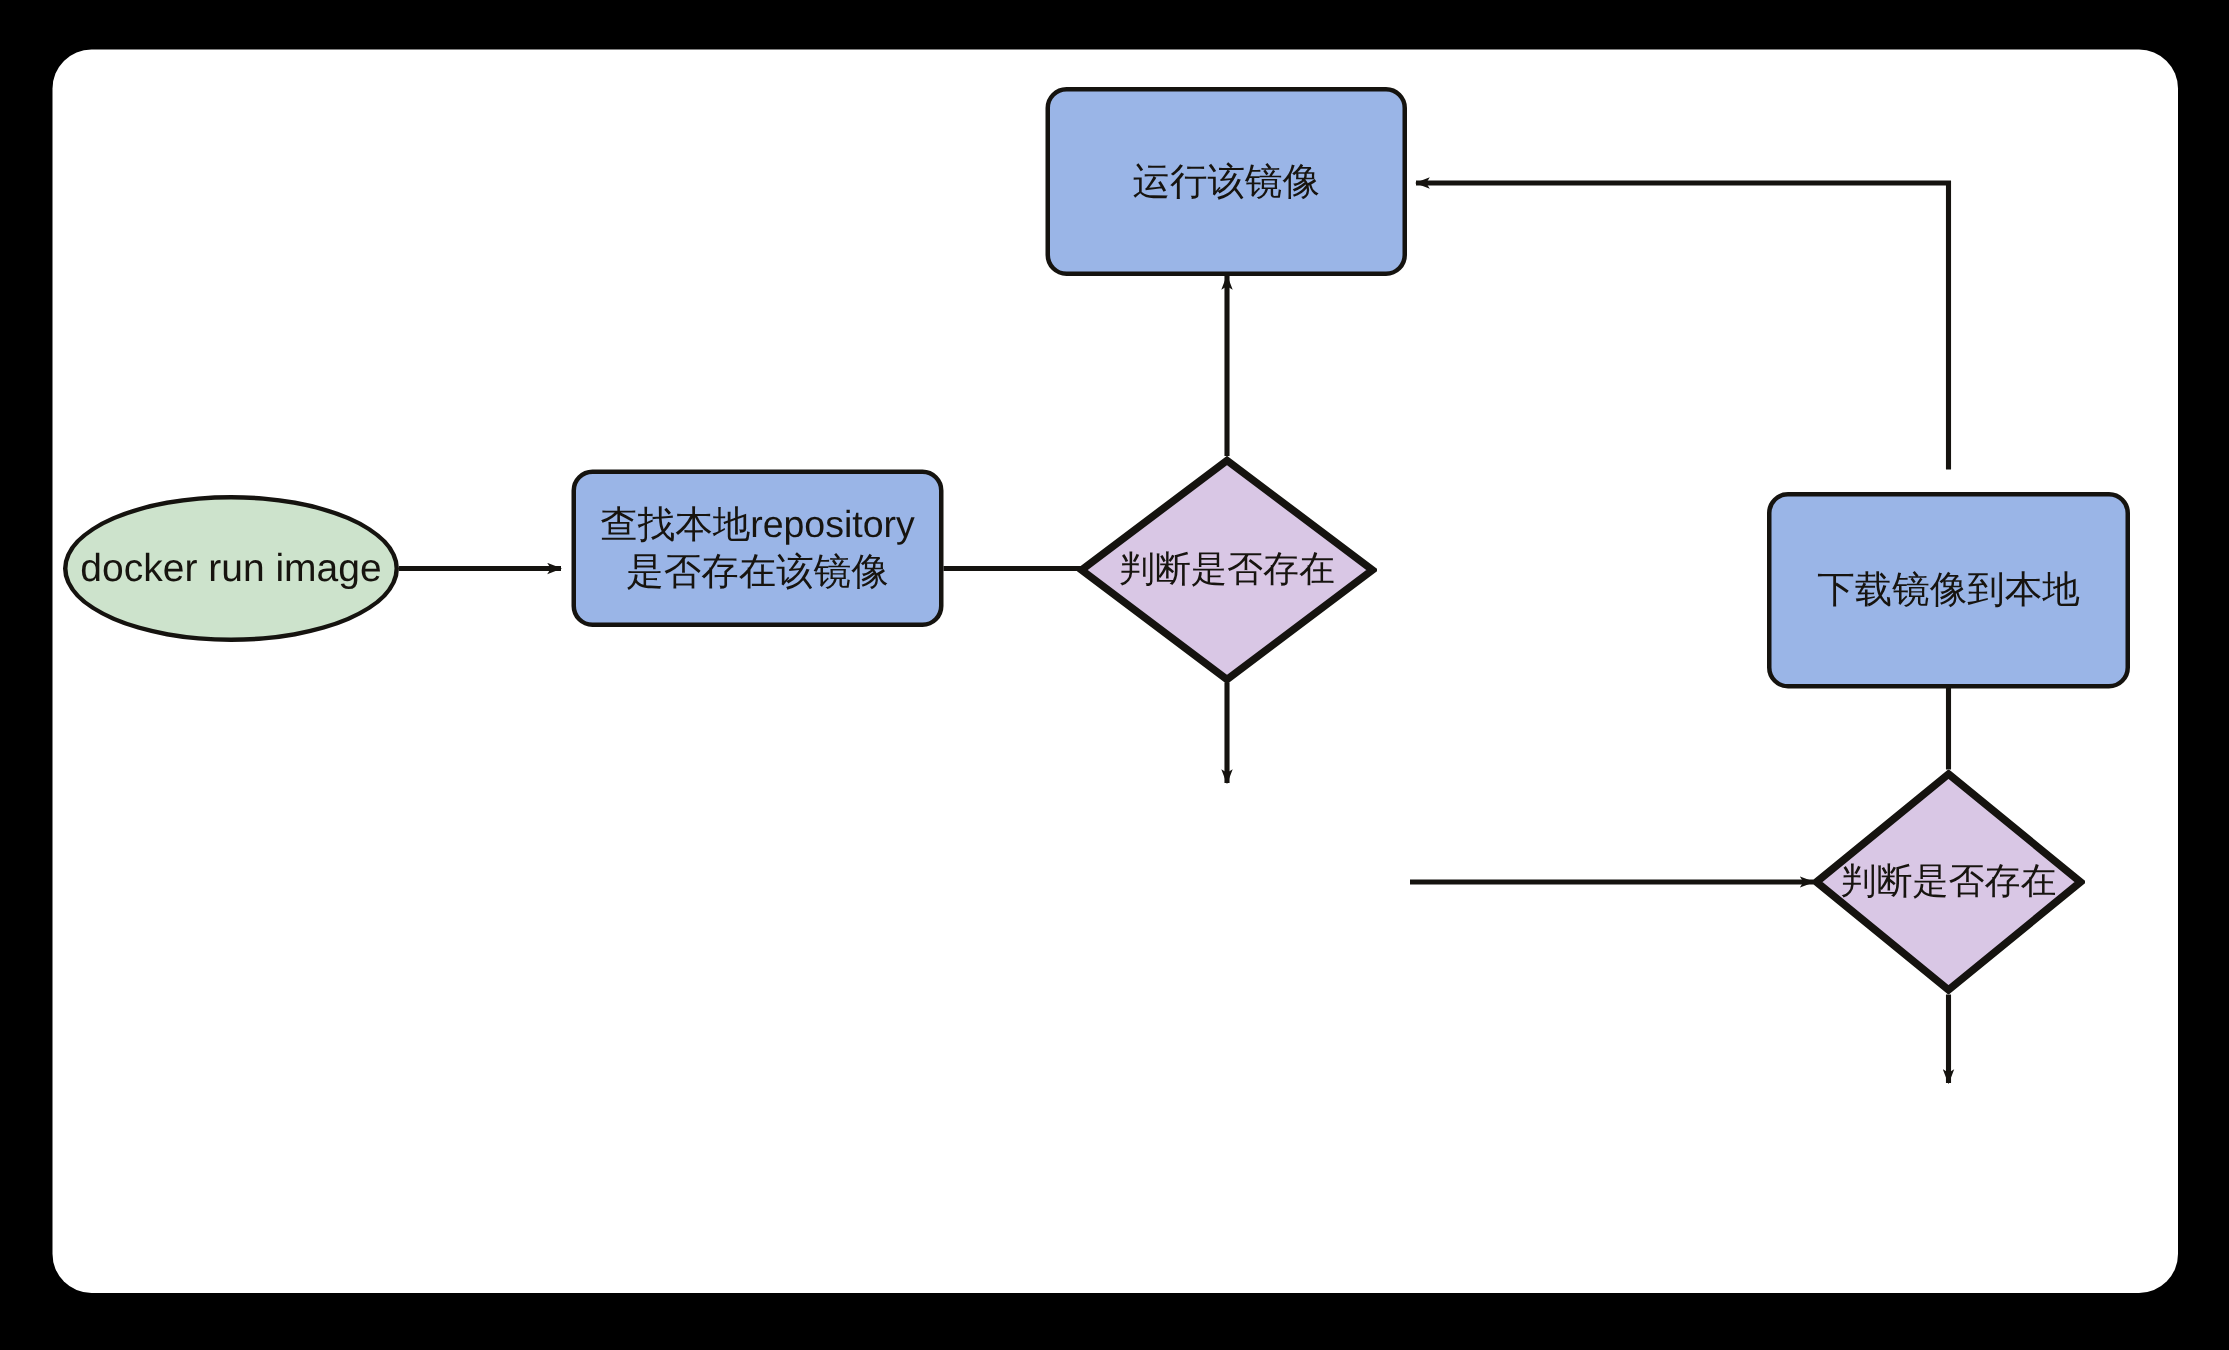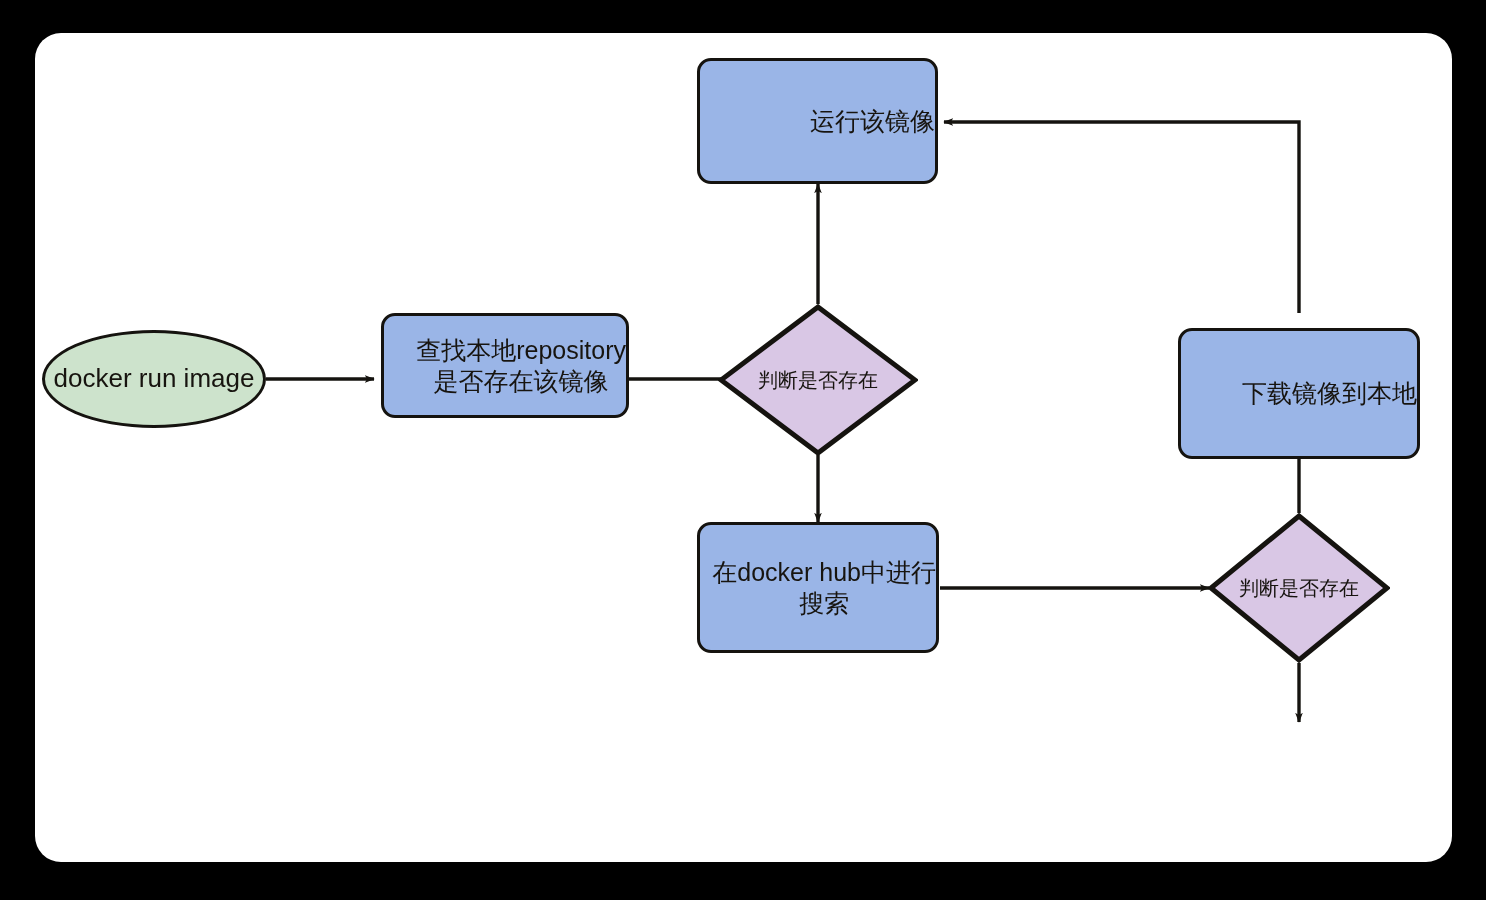--- a/index.html
+++ b/index.html
@@ -42,21 +42,20 @@
     box-sizing: border-box;
     display: flex;
     align-items: center;
     justify-content: center;
     text-align: center;
   }
   .node-proc {
     background: #9ab5e7;
     border: 3px solid #15130f;
     border-radius: 14px;
-    justify-content: flex-end;
   }
   .node-start {
     background: #cde3cc;
     border: 3px solid #15130f;
     border-radius: 50%;
   }
   .node-label {
     position: relative;
     z-index: 3;
     color: #17140f;
@@ -71,21 +70,21 @@
   }
   .node-decision .diamond-shape {
     position: absolute;
     left: 0;
     top: 0;
     width: 100%;
     height: 100%;
     z-index: 1;
   }
   .node-decision .node-label {
-    font-size: 20px;
+    font-size: 24px;
   }
   .start-label {
     font-size: 26px;
   }
 </style>
 </head>
 <body>
 
 <div id="canvas">
 
@@ -144,24 +143,20 @@
     <svg class="diamond-shape" viewBox="0 0 200 152" preserveAspectRatio="none">
       <polygon points="100,3 197,76 100,149 3,76" fill="#d9c7e5" stroke="#15130f" stroke-width="5" stroke-linejoin="miter"></polygon>
     </svg>
     <span class="node-label">判断是否存在</span>
   </div>
 
   <div class="node node-proc" style="left:697px; top:58px; width:241px; height:126px;">
     <span class="node-label">运行该镜像</span>
   </div>
 
-  <div class="node node-proc" style="left:697px; top:522px; width:242px; height:131px;">
-    <span class="node-label">在docker hub中进行
-搜索</span>
-  </div>
 
   <div class="node node-decision" style="left:1208px; top:513px; width:182px; height:150px;">
     <svg class="diamond-shape" viewBox="0 0 182 150" preserveAspectRatio="none">
       <polygon points="91,3 179,75 91,147 3,75" fill="#d9c7e5" stroke="#15130f" stroke-width="5" stroke-linejoin="miter"></polygon>
     </svg>
     <span class="node-label">判断是否存在</span>
   </div>
 
   <div class="node node-proc" style="left:1178px; top:328px; width:242px; height:131px;">
     <span class="node-label">下载镜像到本地</span>

